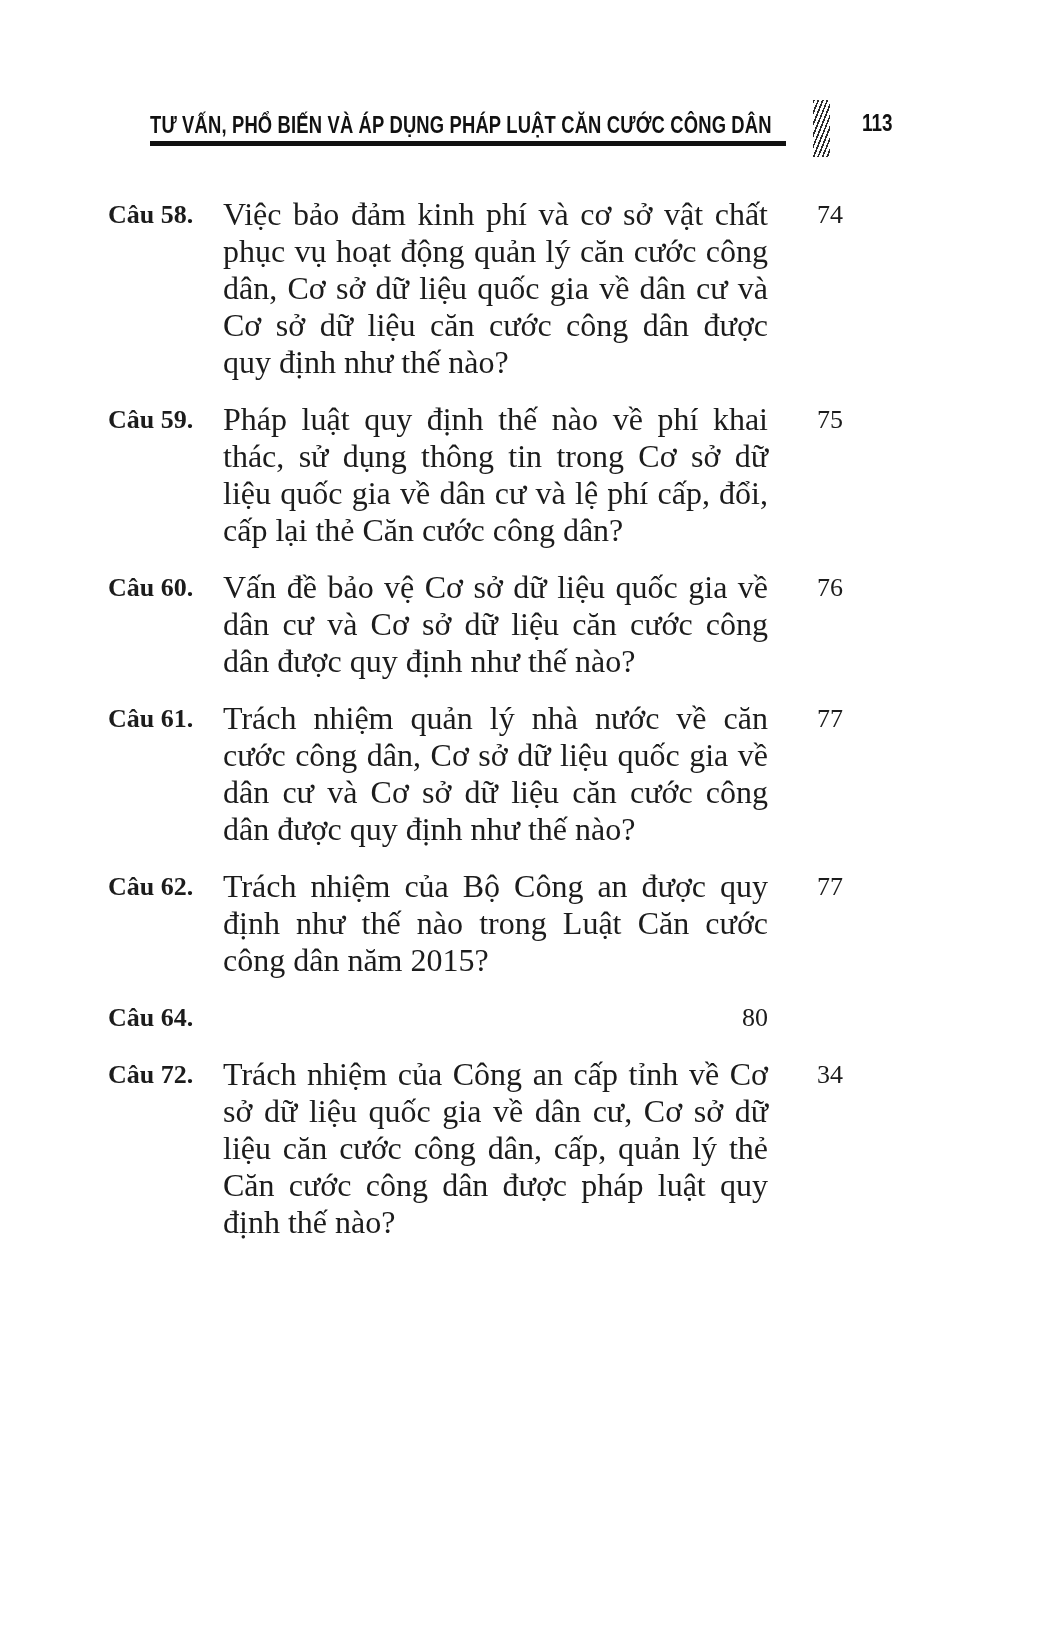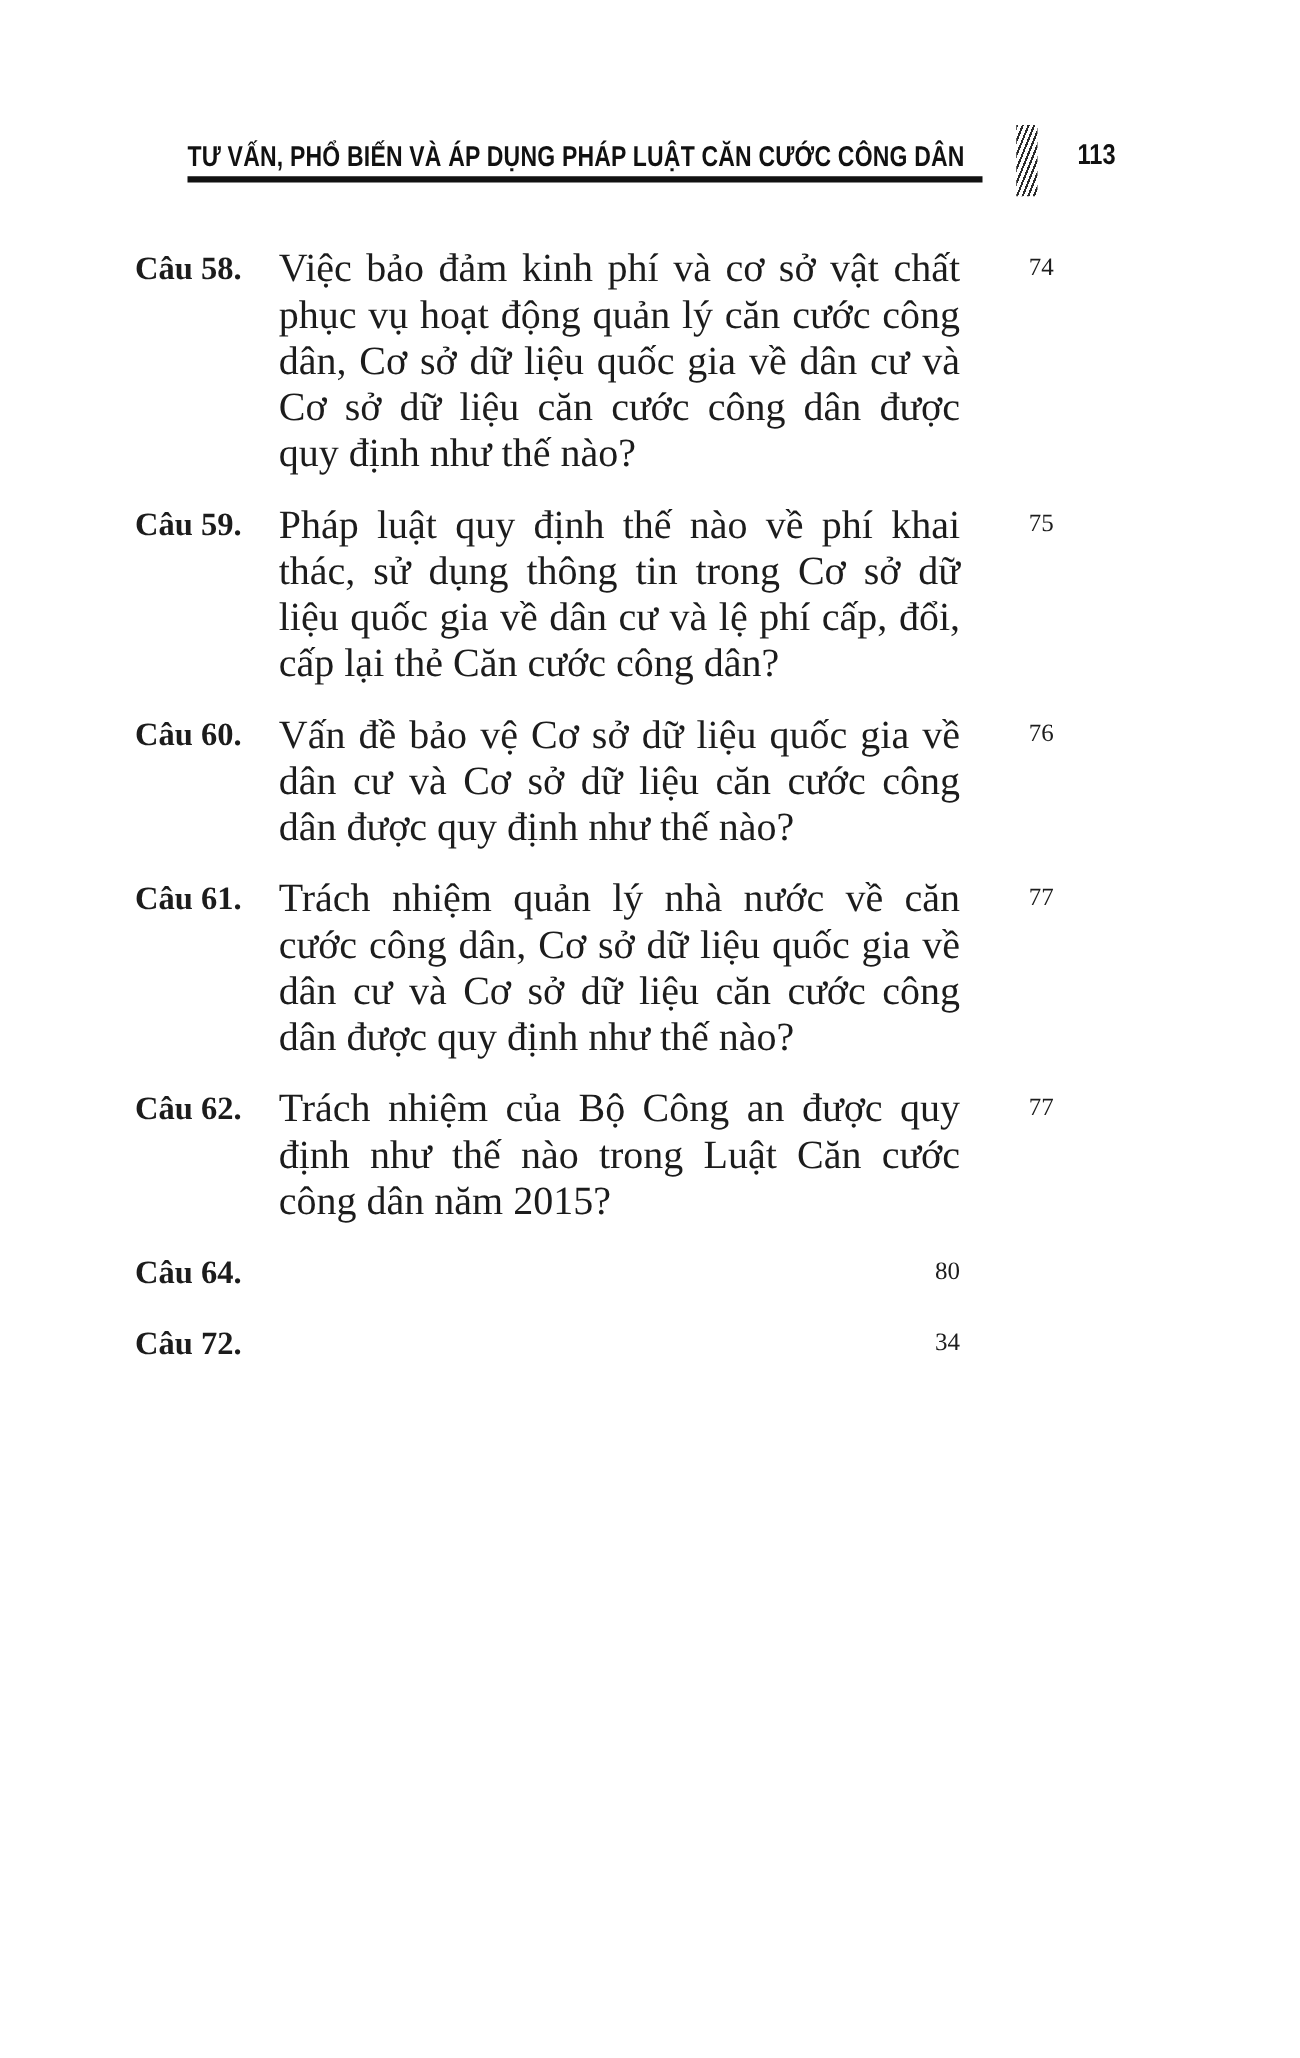--- a/index.html
+++ b/index.html
@@ -91,21 +91,21 @@
     line-height: 37px;
     white-space: nowrap;
   }
   .entry-text {
     font-size: 32px;
     line-height: 37px;
     text-align: justify;
     text-justify: inter-word;
   }
   .entry-page {
-    font-size: 20px;
+    font-size: 26px;
     line-height: 37px;
     text-align: right;
   }
 </style>
 </head>
 <body>
 
 <div class="page">
 
   <header class="page-header">
@@ -148,17 +148,18 @@
     </div>
 
 
     <div class="toc-entry">
       <span class="entry-label">Câu 64.</span>
       <span class="entry-page">80</span>
     </div>
 
     <div class="toc-entry">
       <span class="entry-label">Câu 72.</span>
+      <p class="entry-text">Trách nhiệm của Công an cấp tỉnh về Cơ sở dữ liệu quốc gia về dân cư, Cơ sở dữ liệu căn cước công dân, cấp, quản lý thẻ Căn cước công dân được pháp luật quy định thế nào?</p>
       <span class="entry-page">34</span>
     </div>
 
   </main>
 </div>
 
 </body></html>

